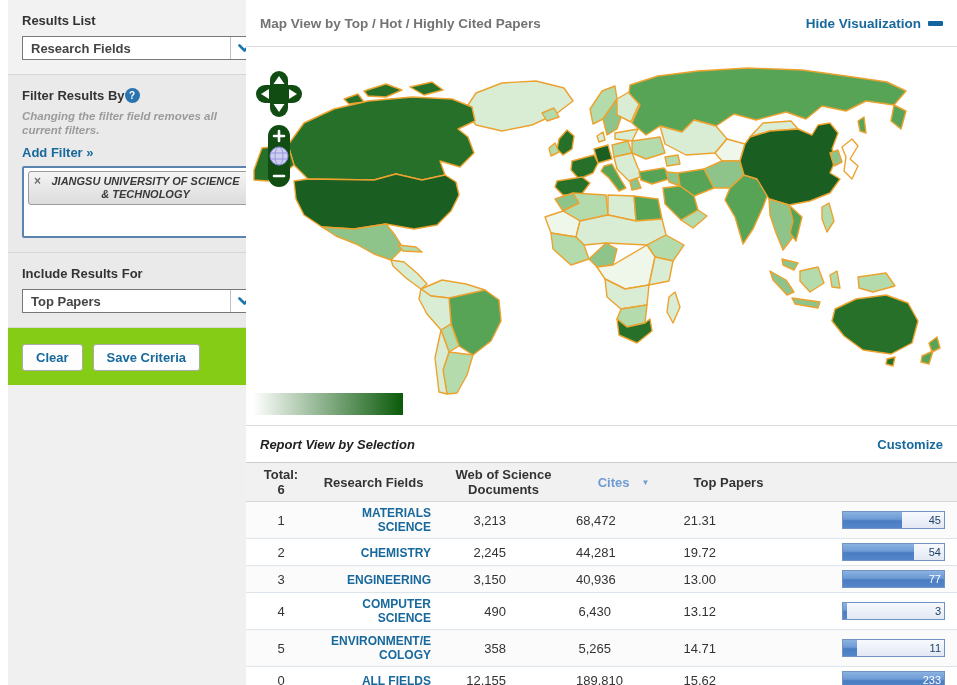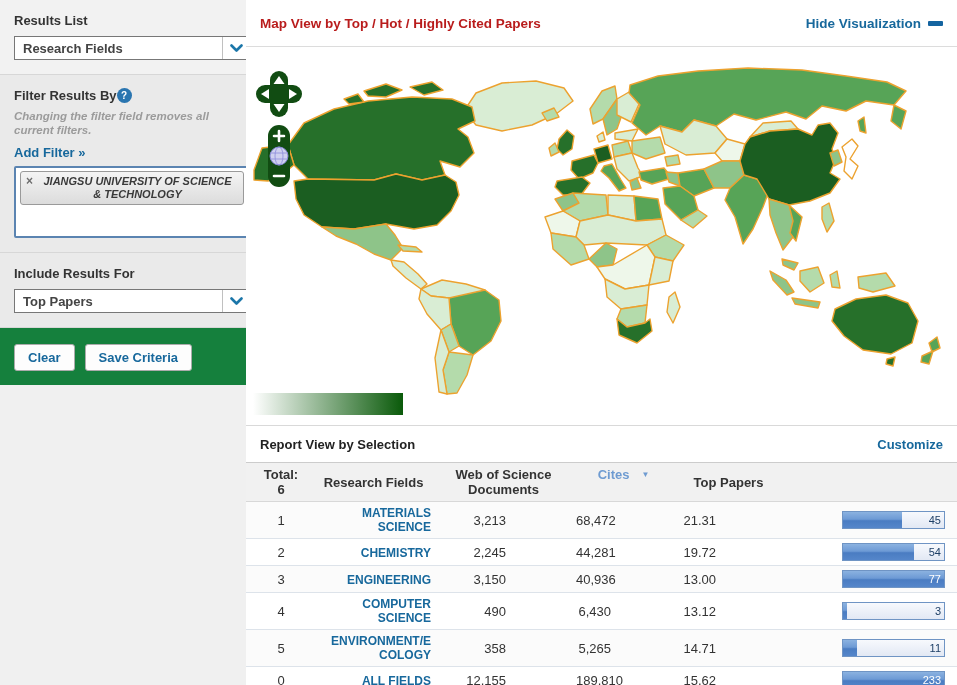--- a/index.html
+++ b/index.html
@@ -1,24 +1,24 @@
 <!DOCTYPE html>
 <html><head>
 <meta charset="utf-8">
 <style>
   * { box-sizing: border-box; margin: 0; padding: 0; }
   html, body { width: 957px; height: 685px; background: #fff; overflow: hidden;
     font-family: "Liberation Sans", sans-serif; color: #333; position: relative; }
 
   
-  .sidebar { position: absolute; left: 0; top: 0; width: 264px; height: 685px; background: #f0f0f0; }
+  .sidebar { position: absolute; left: 8px; top: 0; width: 264px; height: 685px; background: #f0f0f0; }
   .sb-section { padding: 13px 14px 14px 14px; border-bottom: 1px solid #d7d7d7; }
   .sb-s1 { background: #f2f2f2; }
   .sb-s2, .sb-s3 { background: #eaeaea; }
-  .sb-s4 { border-bottom: none; background: #15803d; padding-top: 16px; }
+  .sb-s4 { border-bottom: none; background: #84cc16; padding-top: 16px; }
   .sb-heading { font-size: 13px; font-weight: bold; color: #333; margin-bottom: 8px; }
   .sb-heading-row { display: flex; align-items: center; gap: 0; margin-bottom: 6px; }
   .sb-heading-row .sb-heading { margin-bottom: 0; }
   .help-circle { width: 15px; height: 15px; border-radius: 50%; background: #2a75b0; color: #fff;
     font-size: 10px; font-weight: bold; display: inline-flex; align-items: center; justify-content: center; cursor: pointer; }
   .dropdown { height: 24px; background: #fff; border: 1px solid #777; display: flex; align-items: stretch;
     justify-content: space-between; cursor: pointer; }
   .dd-value { font-size: 13px; font-weight: bold; color: #444; padding: 4px 0 0 8px; }
   .dd-btn { width: 27px; border-left: 1px solid #c0c0c0; display: flex; align-items: center; justify-content: center; }
   .filter-note { font-size: 11.5px; font-style: italic; font-weight: bold; color: #9b9b9b; line-height: 14px; margin-bottom: 6px; }
@@ -30,43 +30,43 @@
   .tag-x { color: #6e6e6e; font-weight: bold; font-size: 12px; line-height: 13px; cursor: pointer; }
   .tag-label { font-size: 11px; font-weight: bold; color: #3a3a3a; line-height: 13px; text-align: center; font-style: italic; }
   .btn-row { display: flex; gap: 10px; }
   .btn { background: #fdfdfd; border: 1px solid #ababab; border-radius: 3px; color: #17689c; font-weight: bold;
     font-size: 13px; padding: 5px 13px; font-family: "Liberation Sans", sans-serif; cursor: pointer; }
 
   
   .main { position: absolute; left: 246px; top: 0; width: 711px; height: 685px; background: #fff; }
   .map-header { height: 47px; border-bottom: 1px solid #dcdcdc; display: flex; align-items: center;
     justify-content: space-between; padding: 0 14px; }
-  .map-title { font-size: 13.5px; font-weight: bold; color: #b91c1c; }
+  .map-title { font-size: 13.5px; font-weight: bold; color: #737373; }
   .hide-link { display: flex; align-items: center; gap: 7px; color: #17689c; font-weight: bold; font-size: 13.5px;
     text-decoration: none; cursor: pointer; }
   .minus-glyph { width: 15px; height: 5px; background: #1464a0; border-radius: 1px; display: inline-block; }
 
   .map-area { position: relative; height: 378px; background: #fff; }
   .map-svg { position: absolute; left: 0; top: 2px; }
   .country { stroke: #eca22f; stroke-width: 1.4; stroke-linejoin: round; }
   .m0 { fill: #eef7ea; } .m1 { fill: #d9edd4; } .m2 { fill: #b4dbab; } .m3 { fill: #8ec489; }
   .m4 { fill: #57a457; } .m5 { fill: #26702a; } .m6 { fill: #1b5e21; } .mw { fill: #ffffff; }
   .ctrl-base { fill: #114c12; }
   .map-legend { position: absolute; left: 7px; top: 346px; width: 150px; height: 22px;
     background: linear-gradient(to right, #ffffff, #0a5a0a); }
 
   
   .report-header { height: 37px; border-top: 1px solid #d9d9d9; display: flex; align-items: center;
     justify-content: space-between; padding: 0 14px; }
-  .report-title { font-size: 13px; font-weight: bold; color: #222; }
+  .report-title { font-size: 13px; font-weight: bold; color: #222; font-style: italic; }
   .customize-link { color: #17689c; font-weight: bold; font-size: 13px; text-decoration: none; cursor: pointer; }
 
   .grid-cols { display: grid; grid-template-columns: 70px 115px 145px 95px 115px 1fr; }
   .t-head { background: #f1f1f1; border-top: 1px solid #cccccc; border-bottom: 1px solid #d8d8d8; min-height: 38px; }
-  .th { display: flex; flex-direction: column; justify-content: center; text-align: center;
+  .th { display: flex; flex-direction: column; align-items: center; justify-content: center; text-align: center;
     font-size: 13px; font-weight: bold; color: #333; line-height: 15px; padding: 4px 2px; cursor: pointer; }
   .th-cites { flex-direction: row; gap: 12px; color: #6e9bd1; }
   .sort-icon { font-size: 8px; color: #6e9bd1; }
   .t-row { border-bottom: 1px solid #dde3ea; align-items: center; min-height: 27px; }
   .t-row:nth-child(odd) { background: #fbfbfb; }
   .td { font-size: 13px; color: #333; padding: 4px 0; text-align: right; }
   .td-rank { text-align: center; }
   .td-field { padding-left: 6px; }
   .field-link { color: #17689c; font-weight: bold; font-size: 12px; line-height: 14px; text-decoration: none;
     cursor: pointer; overflow-wrap: break-word; word-break: break-word; display: inline-block; max-width: 105px; }

